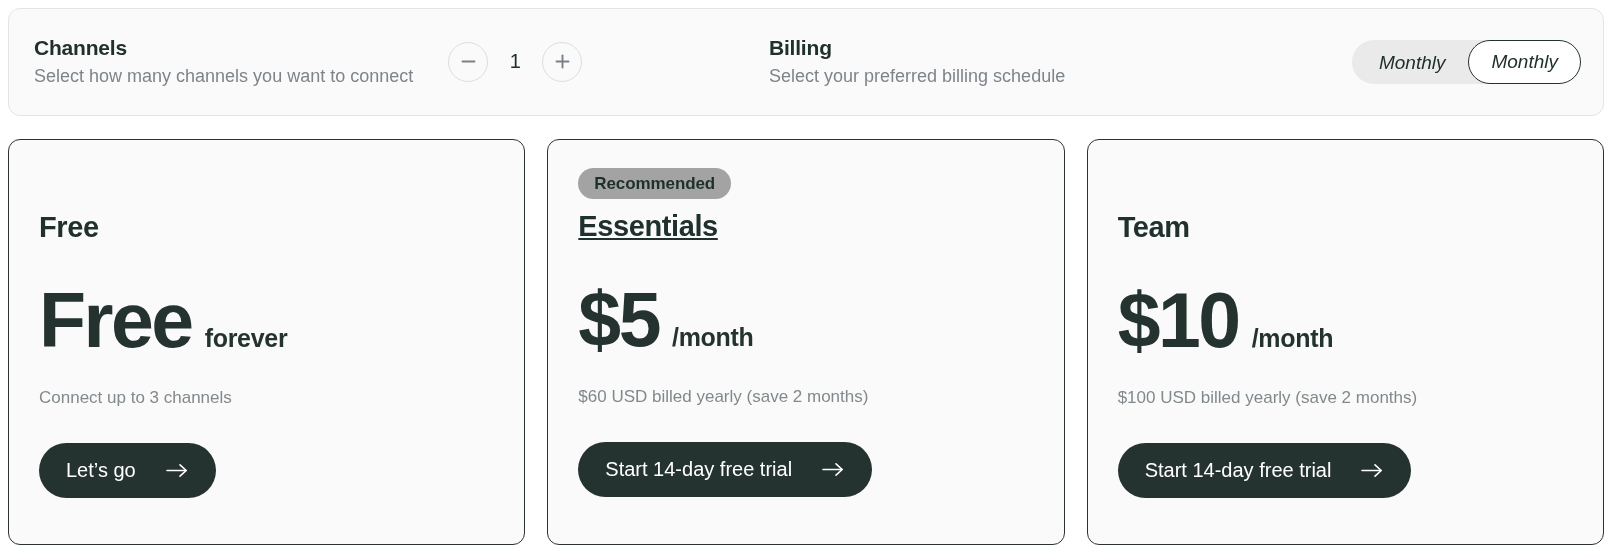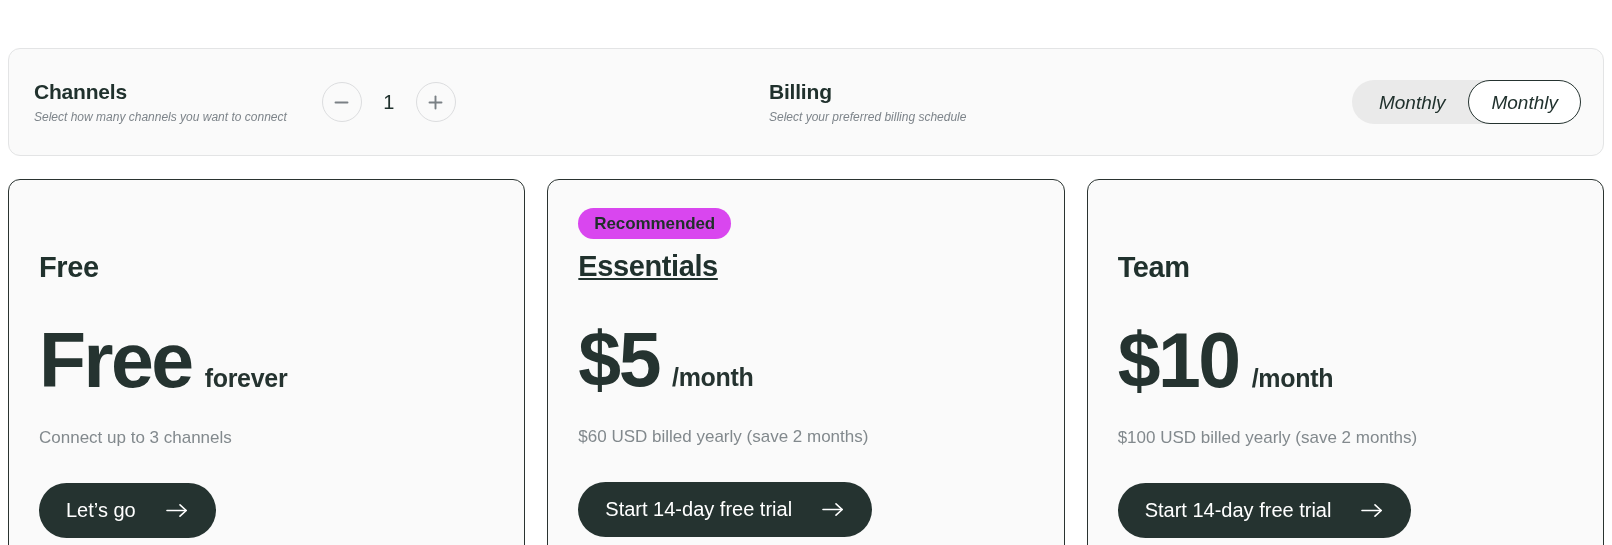--- a/index.html
+++ b/index.html
@@ -15,21 +15,20 @@
     color: #253330;
     -webkit-font-smoothing: antialiased;
   }
 
   .page {
     position: relative;
     width: 1612px;
     height: 481px;
     box-sizing: border-box;
     padding: 8px 8px 0 8px;
-    margin-top: 40px;
   }
 
   
   .options-panel {
     position: relative;
     box-sizing: border-box;
     height: 108px;
     border: 1px solid #e3e4e5;
     border-radius: 12px;
     background: #fafafa;
@@ -59,25 +58,24 @@
   }
   .option-title {
     font-size: 21px;
     font-weight: 700;
     letter-spacing: -0.2px;
     color: #20312d;
     line-height: 1.15;
   }
   .option-sub {
     margin-top: 6px;
-    font-size: 12px;
+    font-size: 18px;
     color: #7d848a;
     line-height: 1.2;
     white-space: nowrap;
-    font-style: italic;
   }
 
   
   .stepper {
     display: flex;
     align-items: center;
     margin-left: 35px;
     gap: 0;
   }
   .step-btn {
@@ -153,21 +151,21 @@
     padding: 28px 30px 0 30px;
     position: relative;
     overflow: hidden;
   }
   .card.recommended {
     border-width: 1.5px;
   }
 
   .badge {
     display: inline-block;
-    background: #d946ef;
+    background: #a3a3a3;
     color: #1f3029;
     font-size: 17px;
     font-weight: 700;
     letter-spacing: -0.1px;
     padding: 7px 16px;
     border-radius: 999px;
     line-height: 1;
     margin-bottom: 12px;
   }
 

